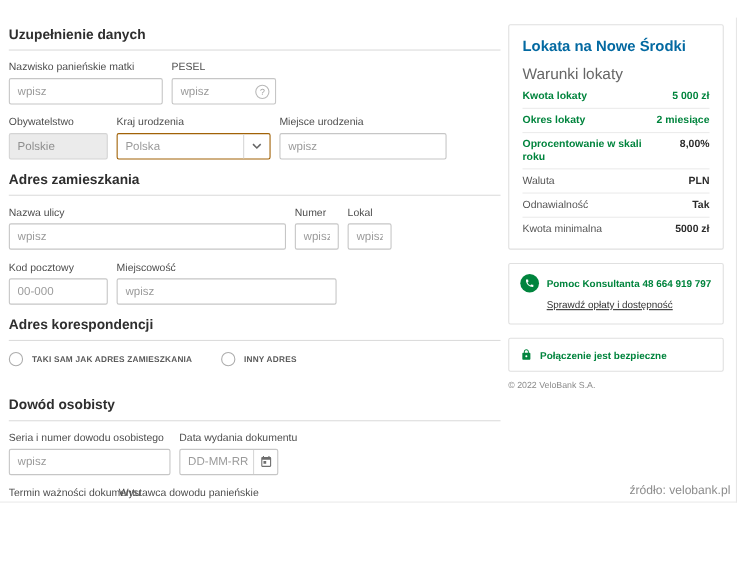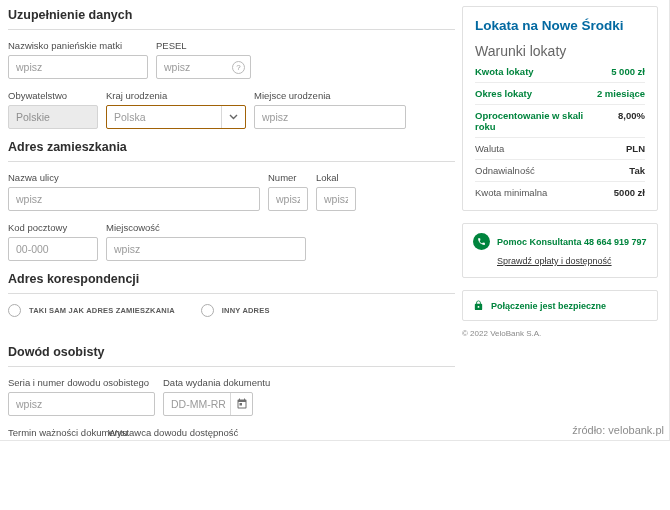--- a/index.html
+++ b/index.html
@@ -1,21 +1,21 @@
 <!DOCTYPE html>
 <html lang="pl" style="--accent: #00843d;"><head>
 <meta charset="utf-8">
 <style>
   :root { --accent:#00843d; }
   * { box-sizing:border-box; margin:0; padding:0; }
   html,body { background:#fff; }
   body { font-family:"Liberation Sans","DejaVu Sans",sans-serif; }
   .page {
     position:relative; width:670px; height:441px; background:#fff;
-    overflow:hidden; border-right:1px solid #e6e6e6; border-bottom:1px solid #e6e6e6;
+    overflow:hidden; border-right:1px solid #e6e6e6; border-bottom:1px solid #e6e6e6;margin-top:16px;
   }
 
   
   .form-col { position:absolute; left:8px; top:8px; width:447px; }
   .sec-title {
     font-size:12.5px; font-weight:700; color:#2e2e2e;
     padding-bottom:7px; border-bottom:1px solid #dcdcdc; margin-bottom:10px;
   }
   .mt6  { margin-top:6px; }
   .mt8  { margin-top:8px; }
@@ -221,21 +221,21 @@
           <div class="inp-group">
             <input class="inp-naked" placeholder="DD-MM-RRRR" style="">
             <span class="cal-btn">
               <svg width="12" height="12" viewBox="0 0 24 24" fill="#6e6e6e">
                   <path d="M19 3h-1V1h-2v2H8V1H6v2H5c-1.1 0-2 .9-2 2v14c0 1.1.9 2 2 2h14c1.1 0 2-.9 2-2V5c0-1.1-.9-2-2-2zm0 16H5V8h14v11zM7 10h5v5H7z"></path>
                 </svg>
             </span>
           </div>
         </div>
         <div class="field w200">
-          <label class="flabel">Wystawca dowodu dostępność</label>
+          <label class="flabel">Wystawca dowodu panieńskie</label>
           <input class="inp" placeholder="wpisz" style="">
         </div>
       </div>
 
       <label class="chk-row">
         <span class="chk-box"></span>
         <span class="chk-label">Bezterminowo</span>
       </label>
     </section>
   </main>

